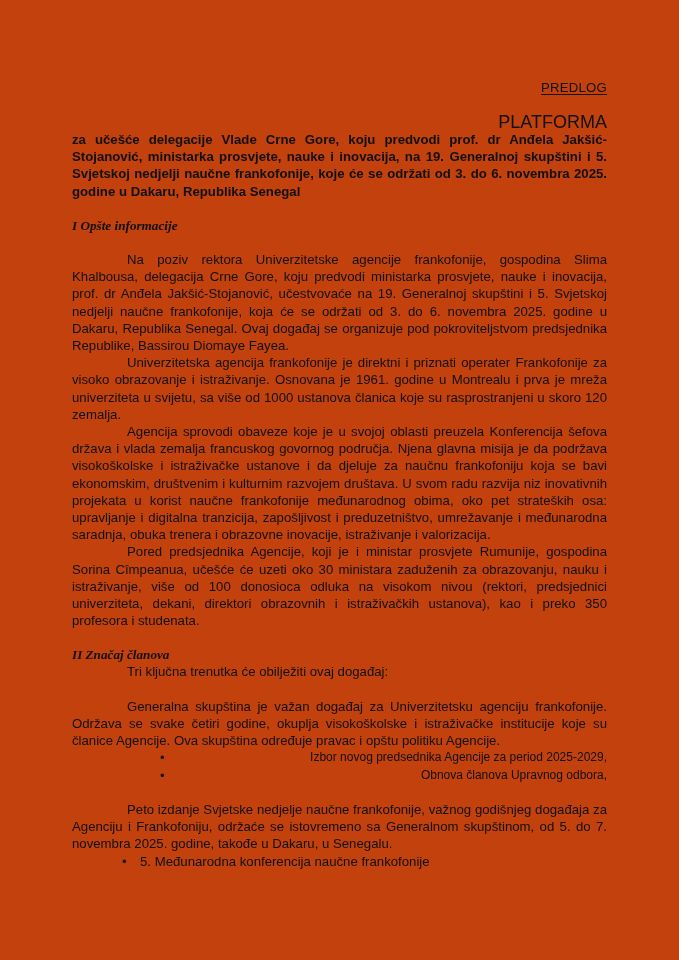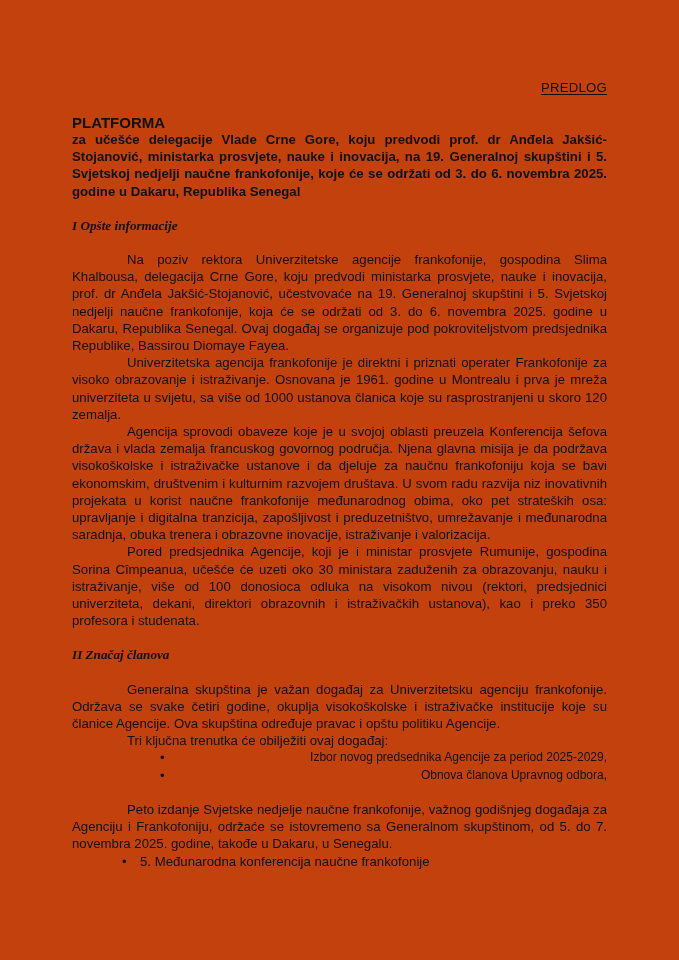--- a/index.html
+++ b/index.html
@@ -39,23 +39,23 @@
     text-decoration: underline;
     text-underline-offset: 2px;
     display: inline-block;
   }
 
   
   .title-block {
     margin-top: 18px;
   }
   .title-main {
-    font-size: 15px;
-    font-weight: bold;
-    text-align: left;
+    font-size: 18px;
+    font-weight: normal;
+    text-align: right;
     line-height: 17px;
   }
   .title-sub {
     font-size: 13.2px;
     font-weight: bold;
     text-align: justify;
     text-align-last: left;
     line-height: 17.2px;
     margin-top: 0px;
     hyphens: none;
@@ -141,22 +141,22 @@
 
     <div class="section-heading">I Opšte informacije</div>
 
     <p class="para spaced-before">Na poziv rektora Univerzitetske agencije frankofonije, gospodina Slima Khalbousa, delegacija Crne Gore, koju predvodi ministarka prosvjete, nauke i inovacija, prof. dr Anđela Jakšić-Stojanović, učestvovaće na 19. Generalnoj skupštini i 5. Svjetskoj nedjelji naučne frankofonije, koja će se održati od 3. do 6. novembra 2025. godine u Dakaru, Republika Senegal. Ovaj događaj se organizuje pod pokroviteljstvom predsjednika Republike, Bassirou Diomaye Fayea.</p>
     <p class="para">Univerzitetska agencija frankofonije je direktni i priznati operater Frankofonije za visoko obrazovanje i istraživanje. Osnovana je 1961. godine u Montrealu i prva je mreža univerziteta u svijetu, sa više od 1000 ustanova članica koje su rasprostranjeni u skoro 120 zemalja.</p>
     <p class="para">Agencija sprovodi obaveze koje je u svojoj oblasti preuzela Konferencija šefova država i vlada zemalja francuskog govornog područja. Njena glavna misija je da podržava visokoškolske i istraživačke ustanove i da djeluje za naučnu frankofoniju koja se bavi ekonomskim, društvenim i kulturnim razvojem društava. U svom radu razvija niz inovativnih projekata u korist naučne frankofonije međunarodnog obima, oko pet strateških osa: upravljanje i digitalna tranzicija, zapošljivost i preduzetništvo, umrežavanje i međunarodna saradnja, obuka trenera i obrazovne inovacije, istraživanje i valorizacija.</p>
     <p class="para">Pored predsjednika Agencije, koji je i ministar prosvjete Rumunije, gospodina Sorina Cîmpeanua, učešće će uzeti oko 30 ministara zaduženih za obrazovanju, nauku i istraživanje, više od 100 donosioca odluka na visokom nivou (rektori, predsjednici univerziteta, dekani, direktori obrazovnih i istraživačkih ustanova), kao i preko 350 profesora i studenata.</p>
 
     <div class="section-heading">II Značaj članova</div>
 
+    <p class="para">Tri ključna trenutka će obilježiti ovaj događaj:</p>
     <p class="para spaced-before">Generalna skupština je važan događaj za Univerzitetsku agenciju frankofonije. Održava se svake četiri godine, okuplja visokoškolske i istraživačke institucije koje su članice Agencije. Ova skupština određuje pravac i opštu politiku Agencije.</p>
-    <p class="para">Tri ključna trenutka će obilježiti ovaj događaj:</p>
 
     <ul class="bullets deep">
       <li>Izbor novog predsednika Agencije za period 2025-2029,</li>
       <li>Obnova članova Upravnog odbora,</li>
     </ul>
 
     <p class="para spaced-before">Peto izdanje Svjetske nedjelje naučne frankofonije, važnog godišnjeg događaja za Agenciju i Frankofoniju, održaće se istovremeno sa Generalnom skupštinom, od 5. do 7. novembra 2025. godine, takođe u Dakaru, u Senegalu.</p>
 
     <ul class="bullets shallow">
       <li>5. Međunarodna konferencija naučne frankofonije</li>

